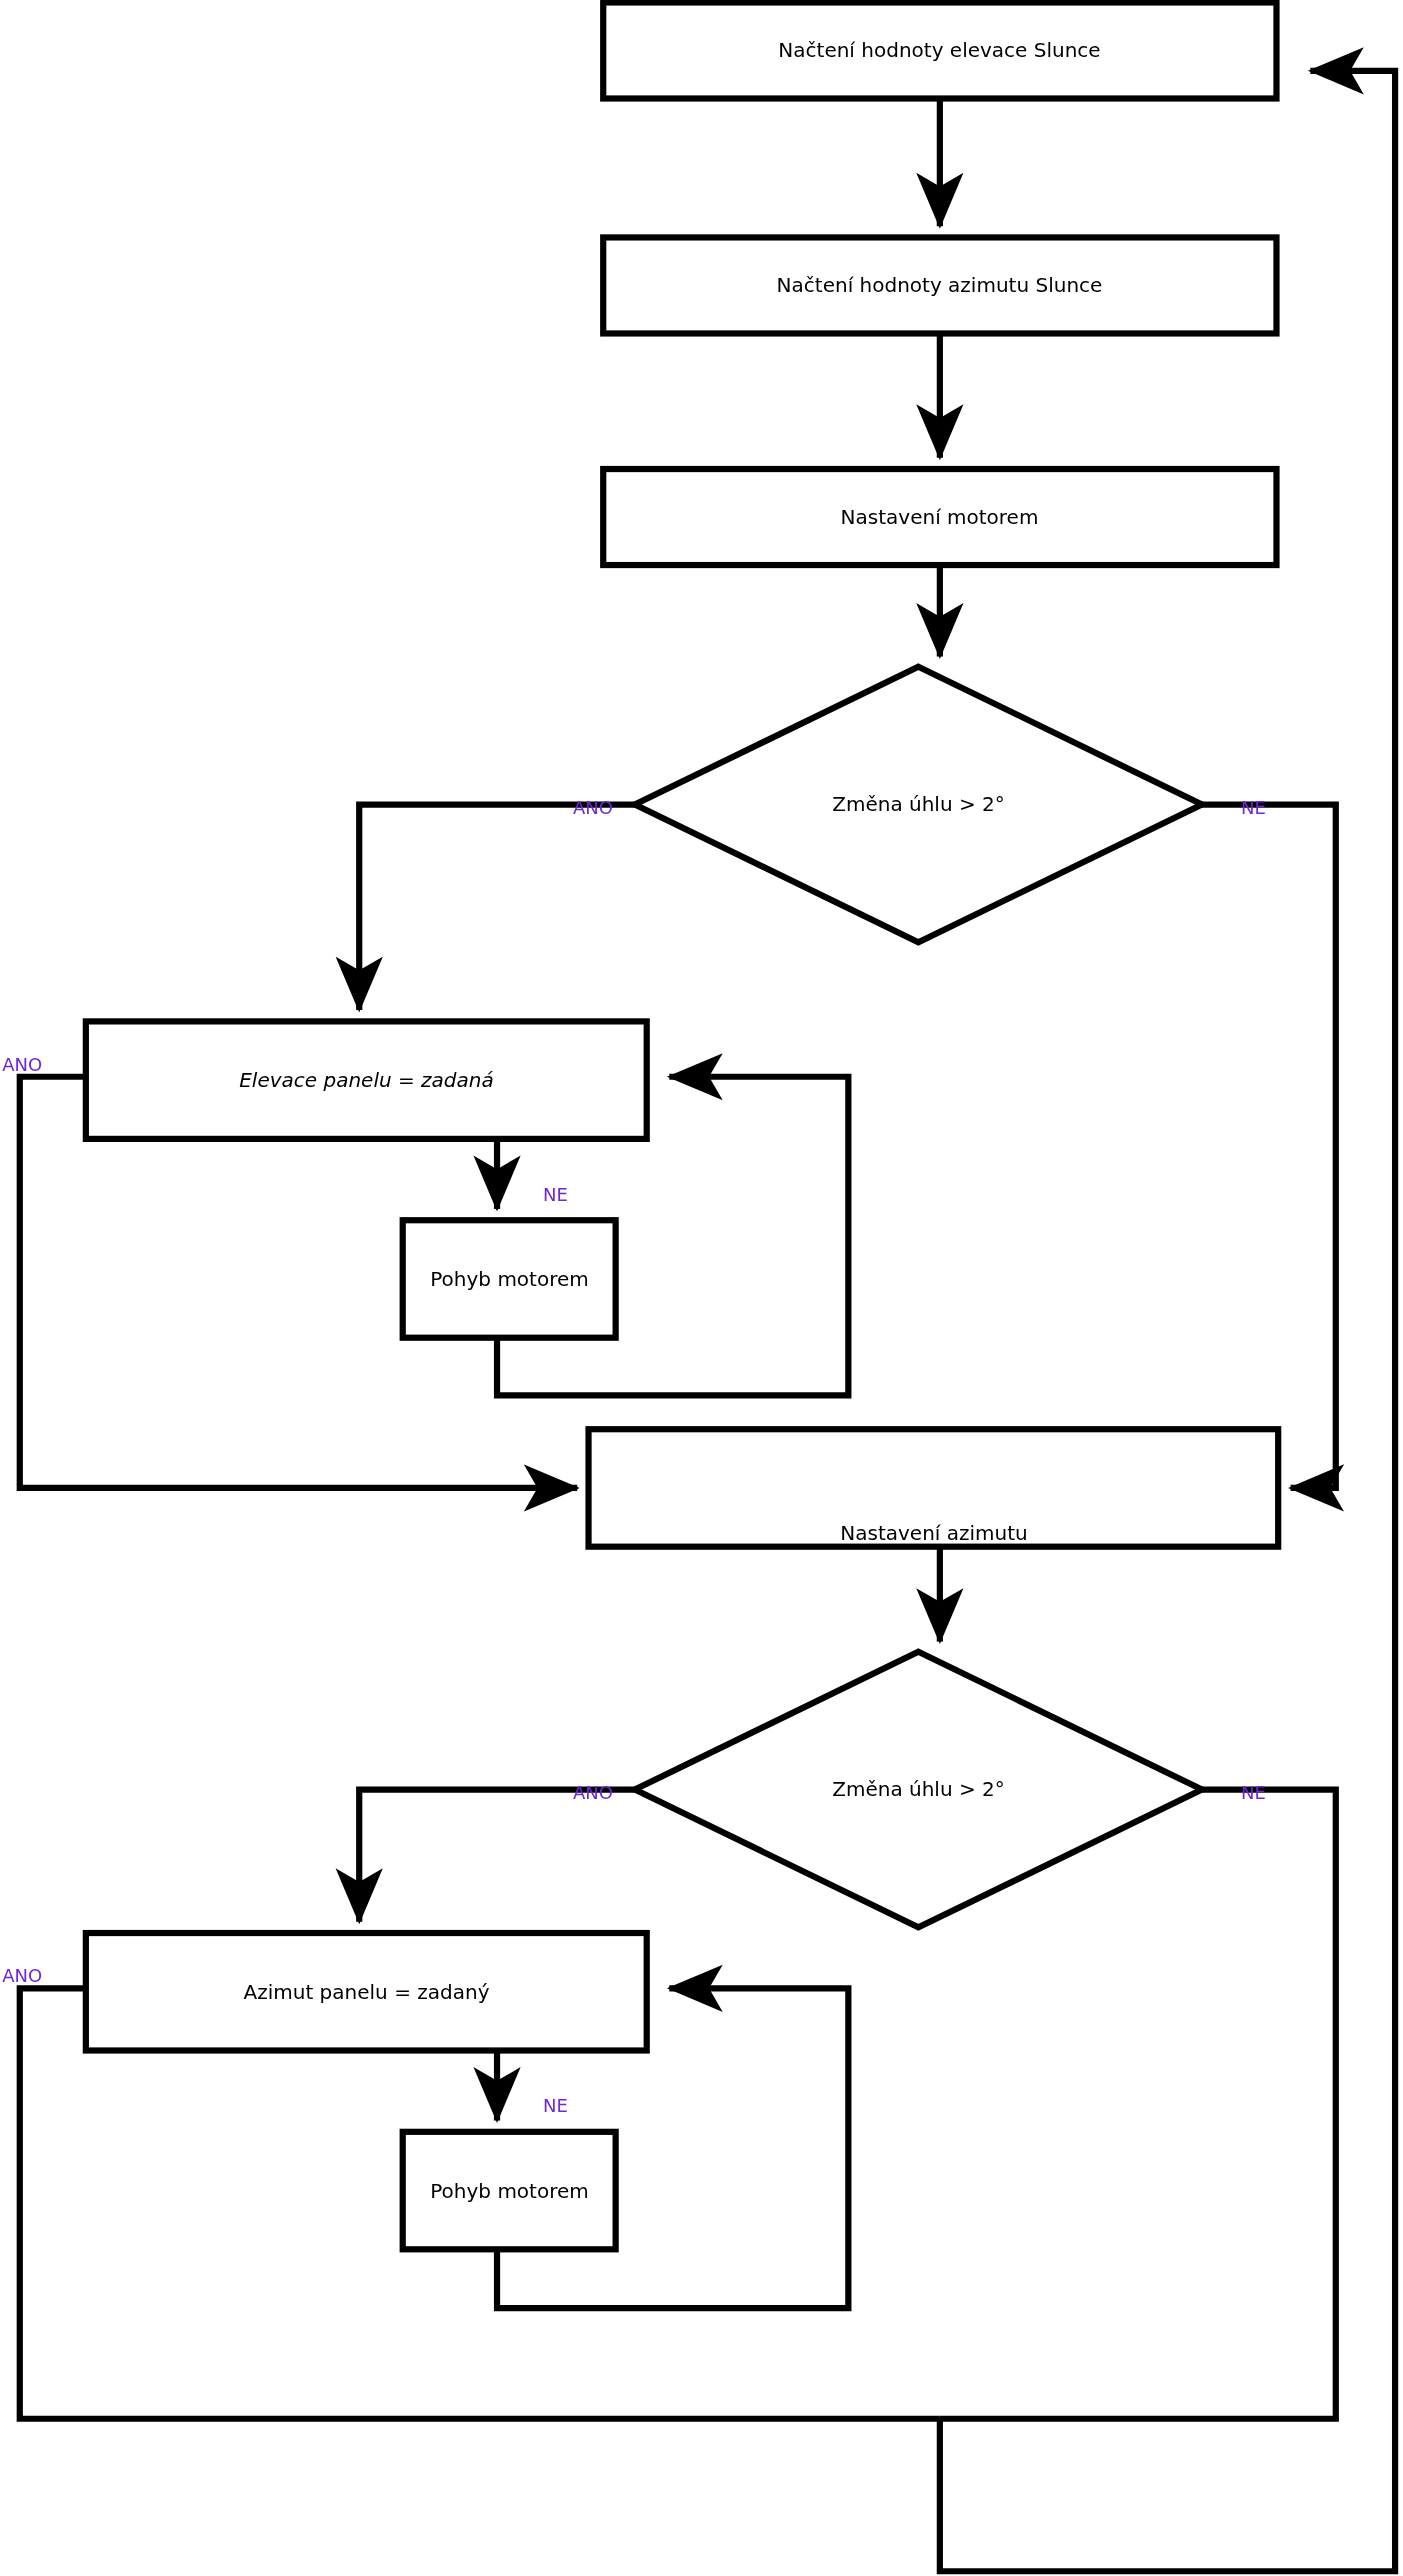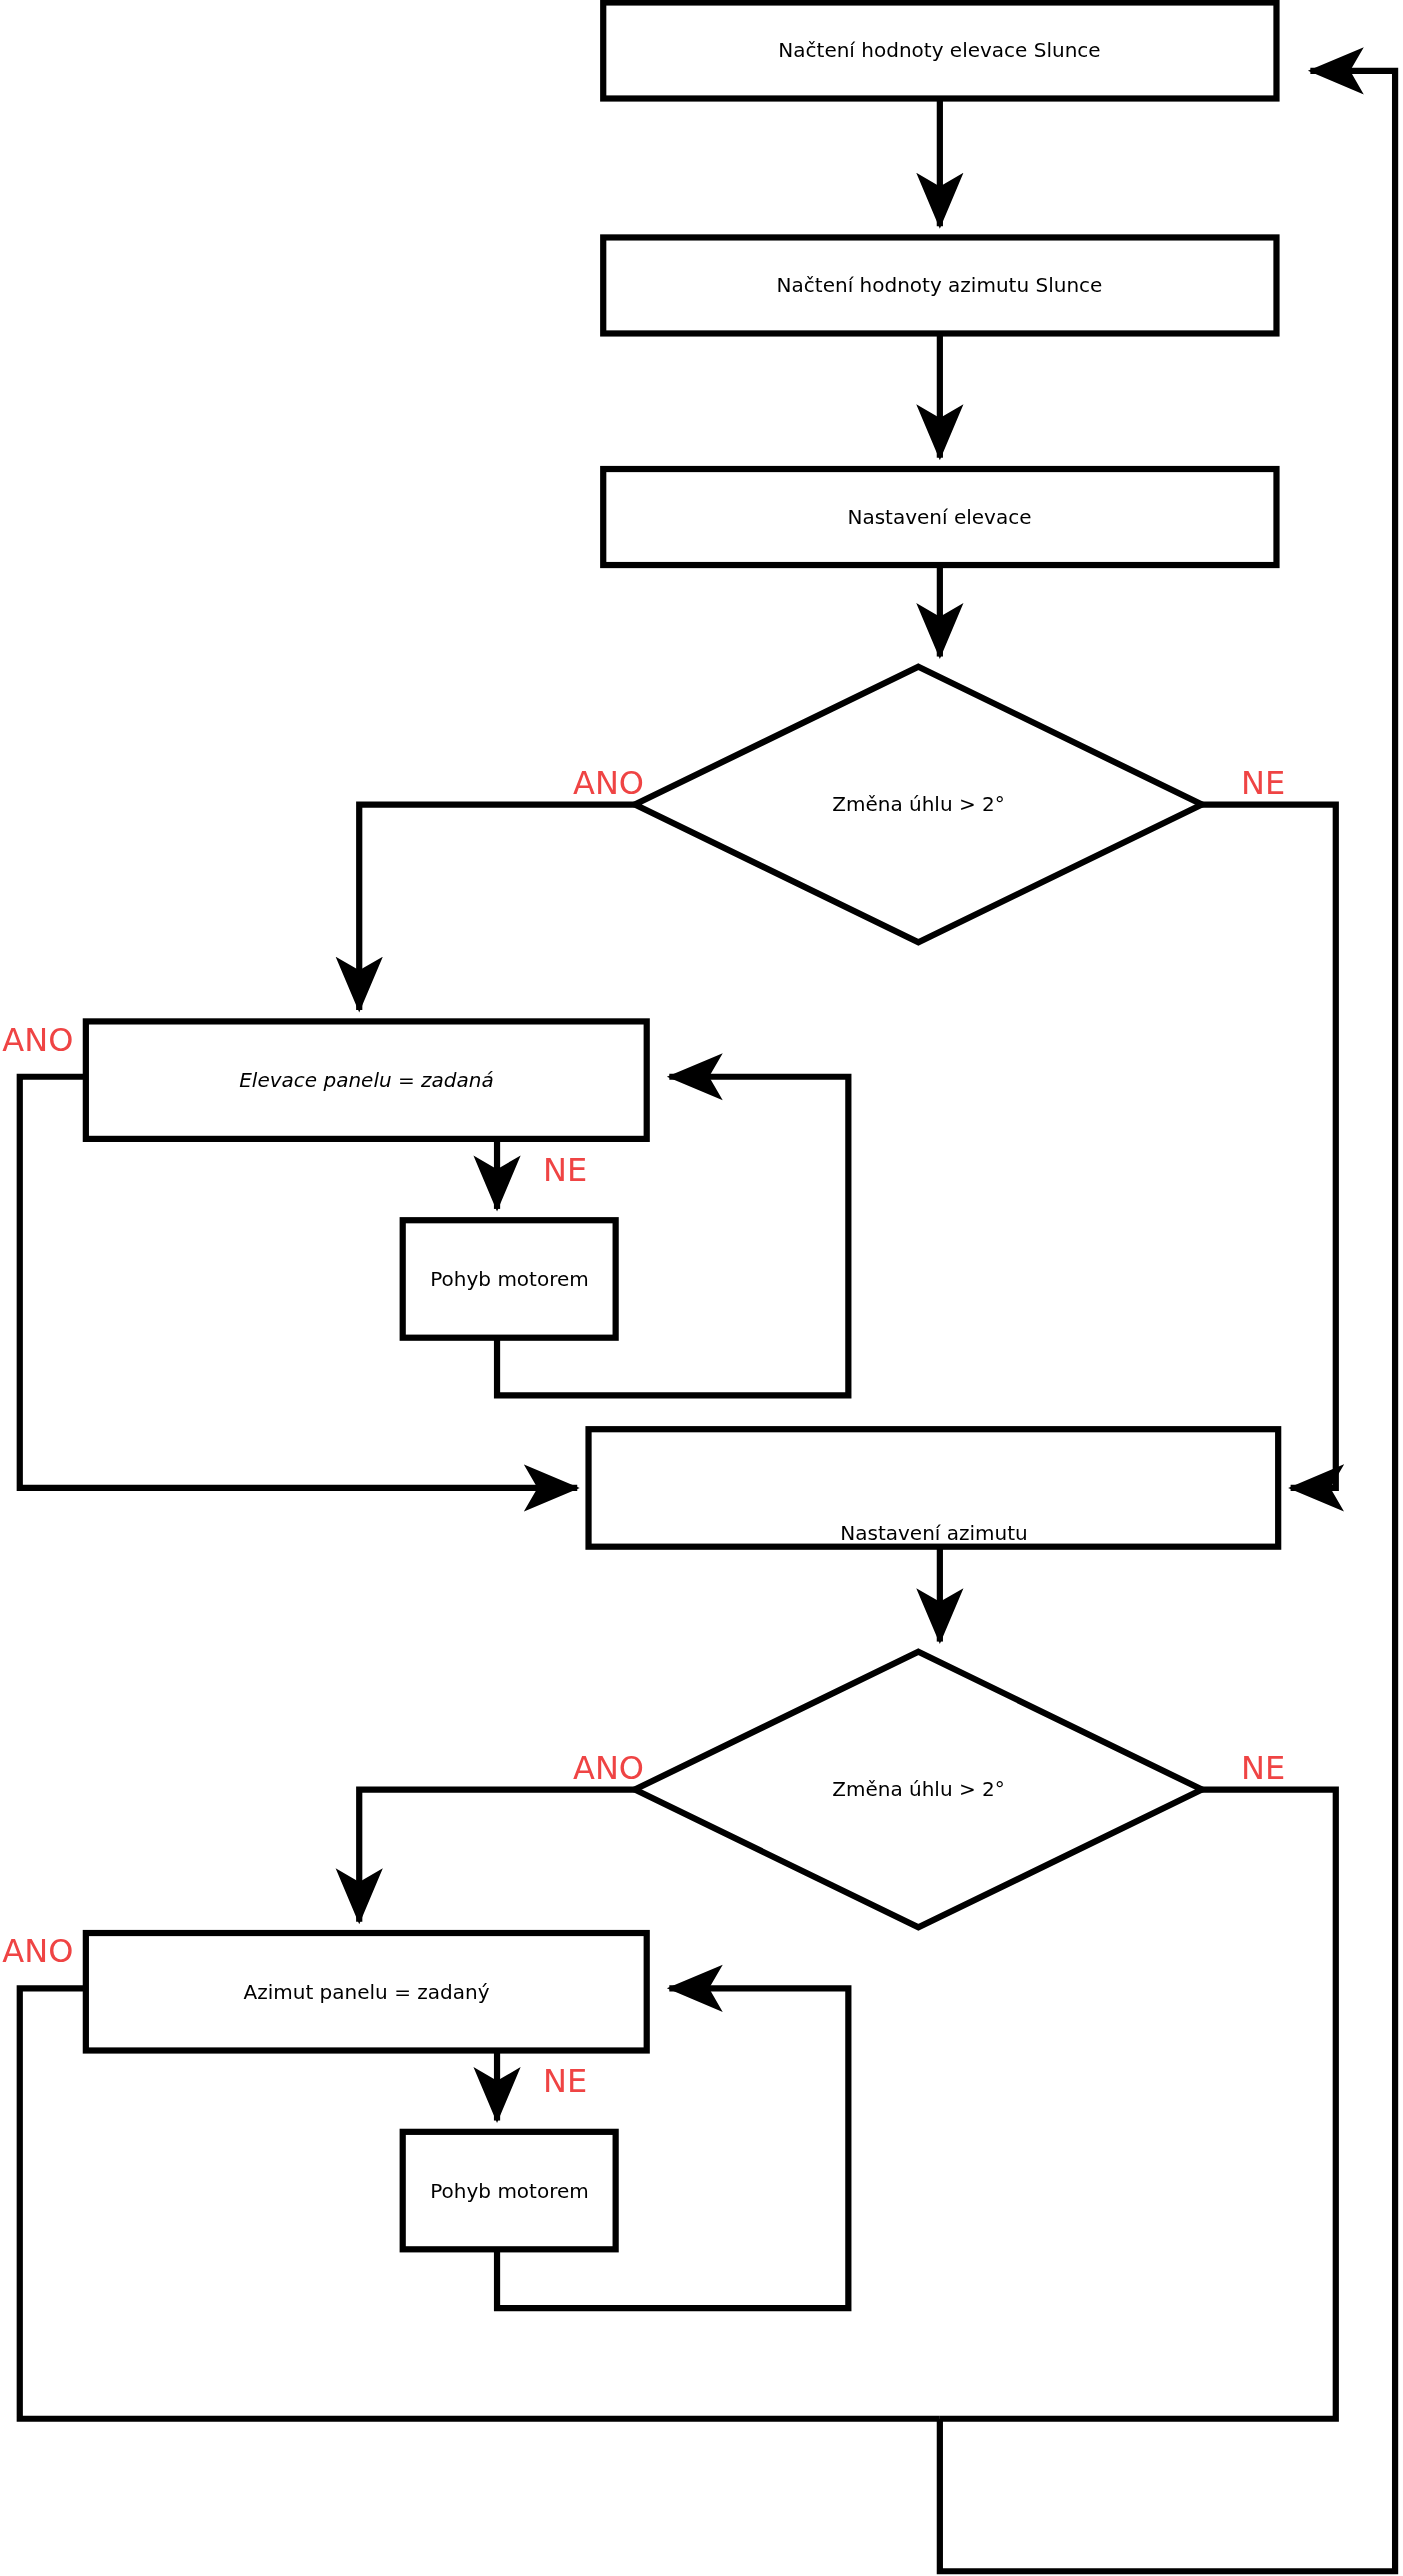--- a/index.html
+++ b/index.html
@@ -1,19 +1,19 @@
 <!DOCTYPE html>
 <html style="font-size:9px"><head>
 <meta charset="utf-8">
 <style>
   html,body{margin:0;padding:0;background:#ffffff;}
   #stage{position:relative;width:1403px;height:2576px;background:#ffffff;
          font-family:"DejaVu Sans","Liberation Sans",sans-serif;overflow:hidden;}
   #flow{position:absolute;left:0;top:0;width:1403px;height:2576px;}
-  .lbl{position:absolute;font-size:32px;color:#ef4444;white-space:nowrap;line-height:1;}
+  .lbl{position:absolute;font-size:18px;color:#6d28d9;white-space:nowrap;line-height:1;margin-top:32px;}
   .nodetext{position:absolute;display:flex;align-items:center;justify-content:center;
             font-size:20px;color:#000;white-space:nowrap;text-align:center;}
 </style>
 </head>
 <body>
 
 <div id="stage">
 
   <svg id="flow" viewBox="0 0 2484 4560" xmlns="http://www.w3.org/2000/svg">
     <defs>
@@ -55,21 +55,21 @@
       <path d="M880,3630 L880,3754" marker-end="url(#ah)"></path>
       <path d="M880,3982 L880,4086 L1502,4086 L1502,3520 L1185,3520" marker-end="url(#ah)"></path>
       <path d="M152,3520 L35,3520 L35,4282 L1664,4282"></path>
 
       <path d="M1664,4282 L1664,4552 L2470,4552 L2470,125 L2320,125" marker-end="url(#ah)"></path>
     </g>
   </svg>
 
   <div class="nodetext" style="left:603px;top:2.3px;width:673px;height:96px;">Načtení hodnoty elevace Slunce</div>
   <div class="nodetext" style="left:603px;top:237px;width:673px;height:96px;">Načtení hodnoty azimutu Slunce</div>
-  <div class="nodetext" style="left:603px;top:469px;width:673px;height:96px;">Nastavení elevace</div>
+  <div class="nodetext" style="left:603px;top:469px;width:673px;height:96px;">Nastavení motorem</div>
   <div class="nodetext" style="left:635px;top:776px;width:567px;height:56px;">Změna úhlu &gt; 2°</div>
   <div class="nodetext" style="left:86px;top:1021px;width:561px;height:118px;font-style:italic;">Elevace panelu = zadaná</div>
   <div class="nodetext" style="left:403px;top:1220px;width:213px;height:118px;">Pohyb motorem</div>
   <div class="nodetext" style="left:589px;top:1474px;width:690px;height:118px;">Nastavení azimutu</div>
   <div class="nodetext" style="left:635px;top:1761px;width:567px;height:56px;">Změna úhlu &gt; 2°</div>
   <div class="nodetext" style="left:86px;top:1933px;width:561px;height:118px;">Azimut panelu = zadaný</div>
   <div class="nodetext" style="left:403px;top:2132px;width:213px;height:118px;">Pohyb motorem</div>
 
   <div class="lbl" style="left:573px;top:767px;">ANO</div>
   <div class="lbl" style="left:1241px;top:767px;">NE</div>

